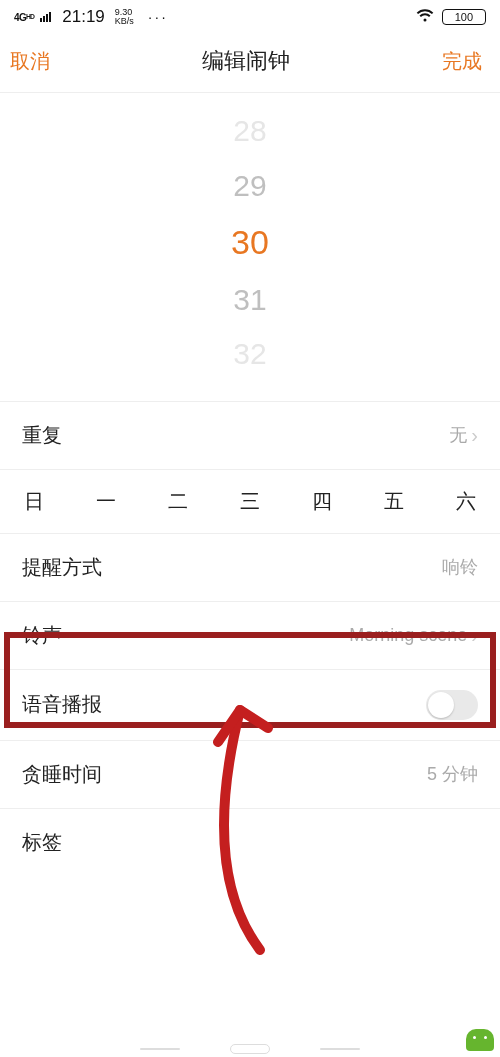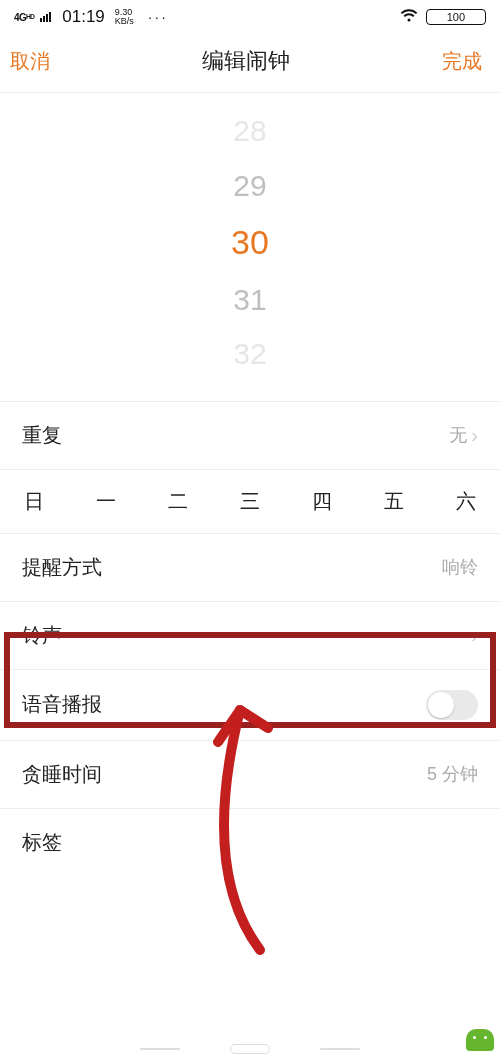--- a/index.html
+++ b/index.html
@@ -28,21 +28,21 @@
     .signal span:nth-child(2){height:6px;}
     .signal span:nth-child(3){height:8px;}
     .signal span:nth-child(4){height:10px;}
     .time { font-size: 17px; font-weight: 400; margin-left: 4px; vertical-align: middle;}
     .speed { font-size: 9px; line-height: 1; margin-left: 6px; display:flex; flex-direction:column; align-items:flex-start;}
     .dots { margin-left: 10px; font-size: 14px; letter-spacing: 2px; }
     .status-right { margin-left: auto; display: flex; align-items: center; gap: 8px; }
     .wifi { font-size: 15px; }
     .battery {
       border: 1px solid #111; border-radius: 4px;
-      padding: 1px 20px; font-size: 11px; font-weight: 500;
+      padding: 1px 12px; font-size: 11px; font-weight: 500;
       position: relative;
     }
     .nav-bar {
       display: flex; align-items: center; justify-content: space-between;
       padding: 12px 18px 16px 10px;
     }
     .nav-btn { font-size: 20px; color: #e87722; cursor: pointer; }
     .nav-title { font-size: 22px; font-weight: 500; color: #222; }
     .picker-wrap { border-top: 1px solid #eee; padding: 18px 0 26px 0; }
     .picker { display: flex; }
@@ -102,21 +102,21 @@
 
 <div class="status-bar">
   <div class="status-left">
     <span class="net-label">4Gᴴᴰ</span>
     <span class="signal">
         <span></span>
         <span></span>
         <span></span>
         <span></span>
       </span>
-    <span class="time">01:19</span>
+    <span class="time">21:19</span>
     <span class="speed">
       <span>9.30</span>
       <span>KB/s</span>
     </span>
     <span class="dots">···</span>
   </div>
   <div class="status-right">
     <span class="wifi">
       <svg width="18" height="14" viewBox="0 0 18 14">
           <path d="M9 12.5a1.5 1.5 0 100-3 1.5 1.5 0 000 3zM3.5 6.5a7.8 7.8 0 0111 0l-1.4 1.4a5.8 5.8 0 00-8.2 0L3.5 6.5zM.7 3.7a11.8 11.8 0 0116.6 0l-1.4 1.4a9.8 9.8 0 00-13.8 0L.7 3.7z" fill="#111"></path>
@@ -165,20 +165,21 @@
 </div>
 
 <div class="row">
   <span>提醒方式</span>
   <span class="row-value">响铃</span>
 </div>
 
 <div class="row">
   <span>铃声</span>
   <span class="row-value">
+    <span>Morning scene</span>
     <span class="chev">›</span>
   </span>
 </div>
 
 <div class="row">
   <span>语音播报</span>
   <span class="toggle"></span>
 </div>
 
 <div class="row">

